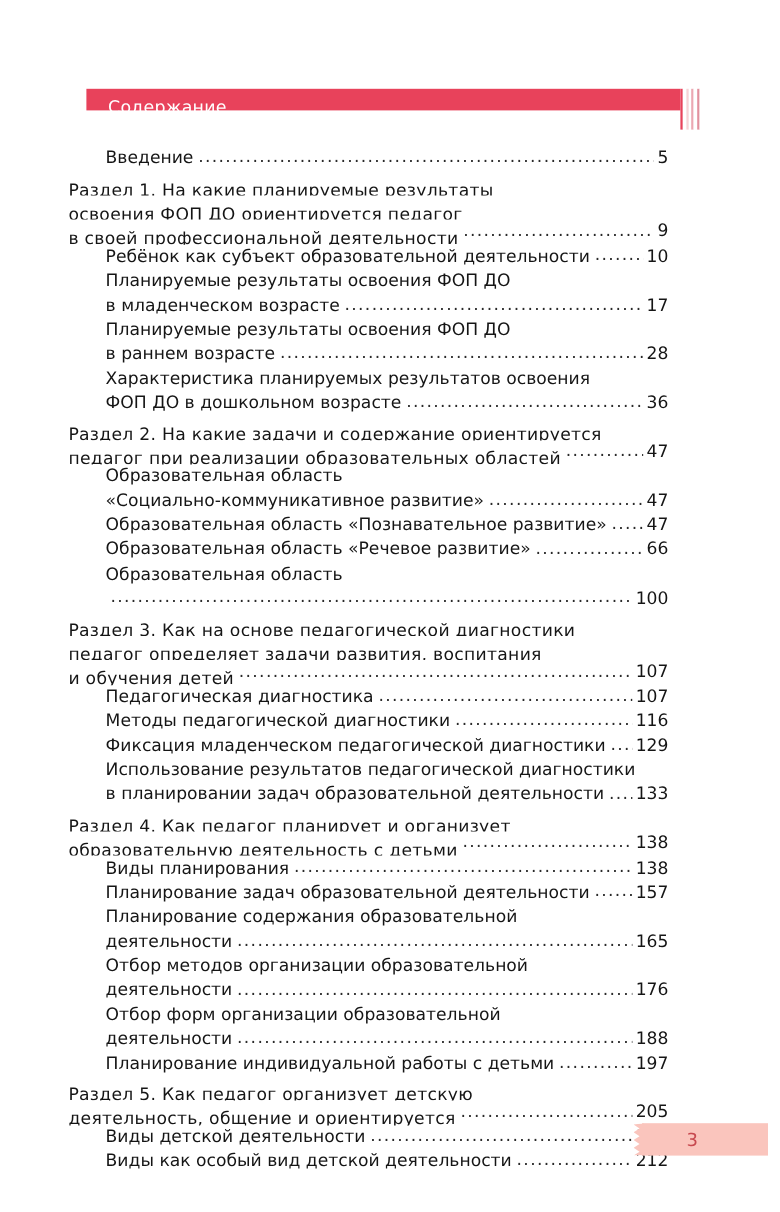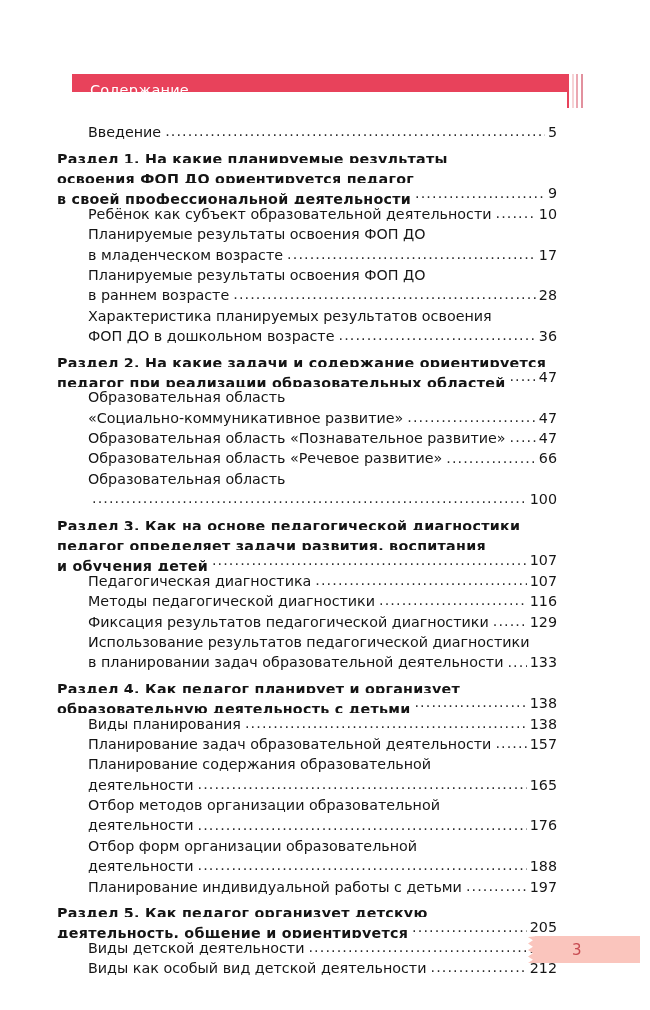--- a/index.html
+++ b/index.html
@@ -63,21 +63,21 @@
     font-size: 14.3px;
     color: #151515;
     white-space: nowrap;
     overflow: hidden;
   }
   .toc-row.sub {
     padding-left: 31px;
     width: calc(100% - 31px);
   }
   .toc-row.bold .lbl {
-    font-weight: bold;
+    font-weight: normal;
     letter-spacing: 0.25px;
     margin-top: 12px;
   }
   .lbl {
     flex: 0 0 auto;
   }
   .leader {
     flex: 1 1 auto;
     overflow: hidden;
     height: 1em;
@@ -269,21 +269,21 @@
       <span class="pg">107</span>
     </div>
     <div class="toc-row sub">
       <span class="lbl">Методы педагогической диагностики</span>
       <span class="sp-before-leader"></span>
       <span class="leader"></span>
       <span class="sp-after-leader"></span>
       <span class="pg">116</span>
     </div>
     <div class="toc-row sub">
-      <span class="lbl">Фиксация результатов педагогической диагностики</span>
+      <span class="lbl">Фиксация младенческом педагогической диагностики</span>
       <span class="sp-before-leader"></span>
       <span class="leader"></span>
       <span class="sp-after-leader"></span>
       <span class="pg">129</span>
     </div>
     <div class="toc-row sub nopage">
       <span class="lbl">Использование результатов педагогической диагностики</span>
     </div>
     <div class="toc-row sub">
       <span class="lbl">в планировании задач образовательной деятельности</span>

